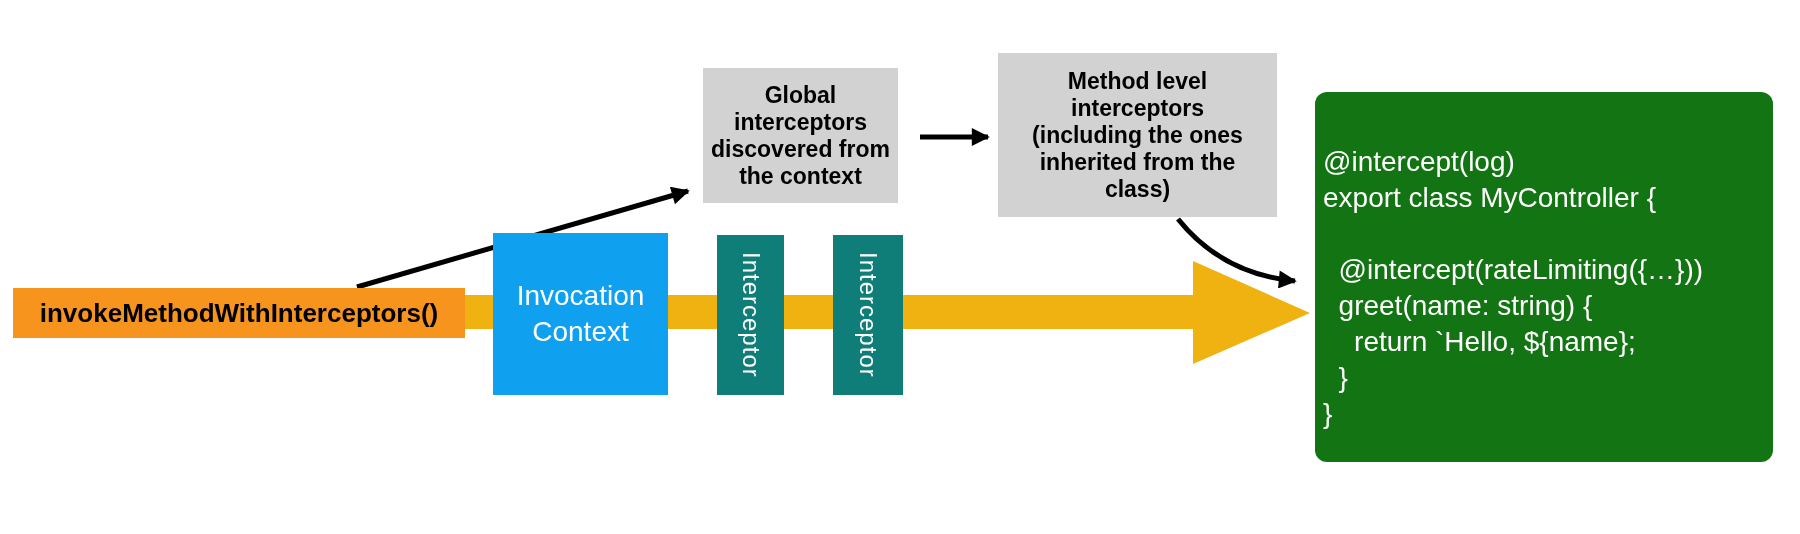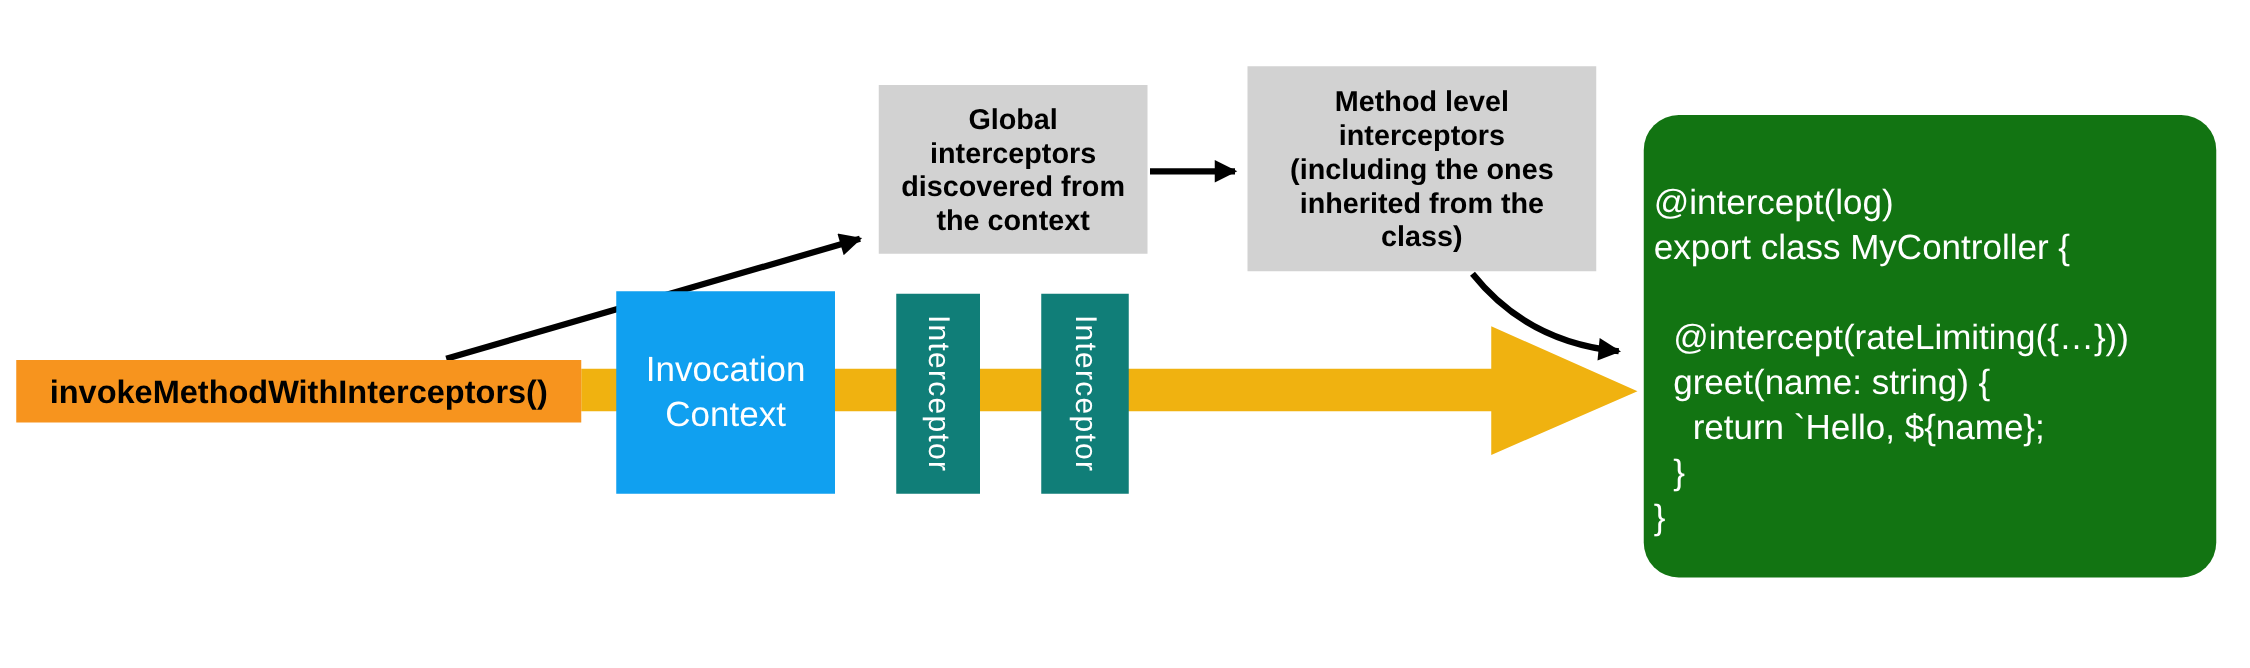--- a/index.html
+++ b/index.html
@@ -56,26 +56,26 @@
   .interceptor-1 { left: 717px; }
   .interceptor-2 { left: 833px; width: 70px; }
   .note-box {
     background: var(--note-bg, #D2D2D2);
     color: #000000;
     font-weight: bold;
     font-size: 23px;
     line-height: 27px;
     white-space: pre-line;
   }
-  .note-global { left: 703px; top: 68px; width: 215px; height: 135px; justify-content: center; }
+  .note-global { left: 703px; top: 68px; width: 195px; height: 135px; justify-content: center; }
   .note-method { left: 998px; top: 53px; width: 279px; height: 164px; }
   .code-box {
     left: 1315px; top: 92px; width: 458px; height: 370px;
     background: var(--code-bg, #127412);
-    border-radius: 28px;
+    border-radius: 12px;
     display: block;
     z-index: 2;
     position: absolute;
   }
   .code-box .code {
     color: #ffffff;
     font-size: 28px;
     line-height: 36px;
     white-space: pre;
     padding: 52px 0 0 8px;

